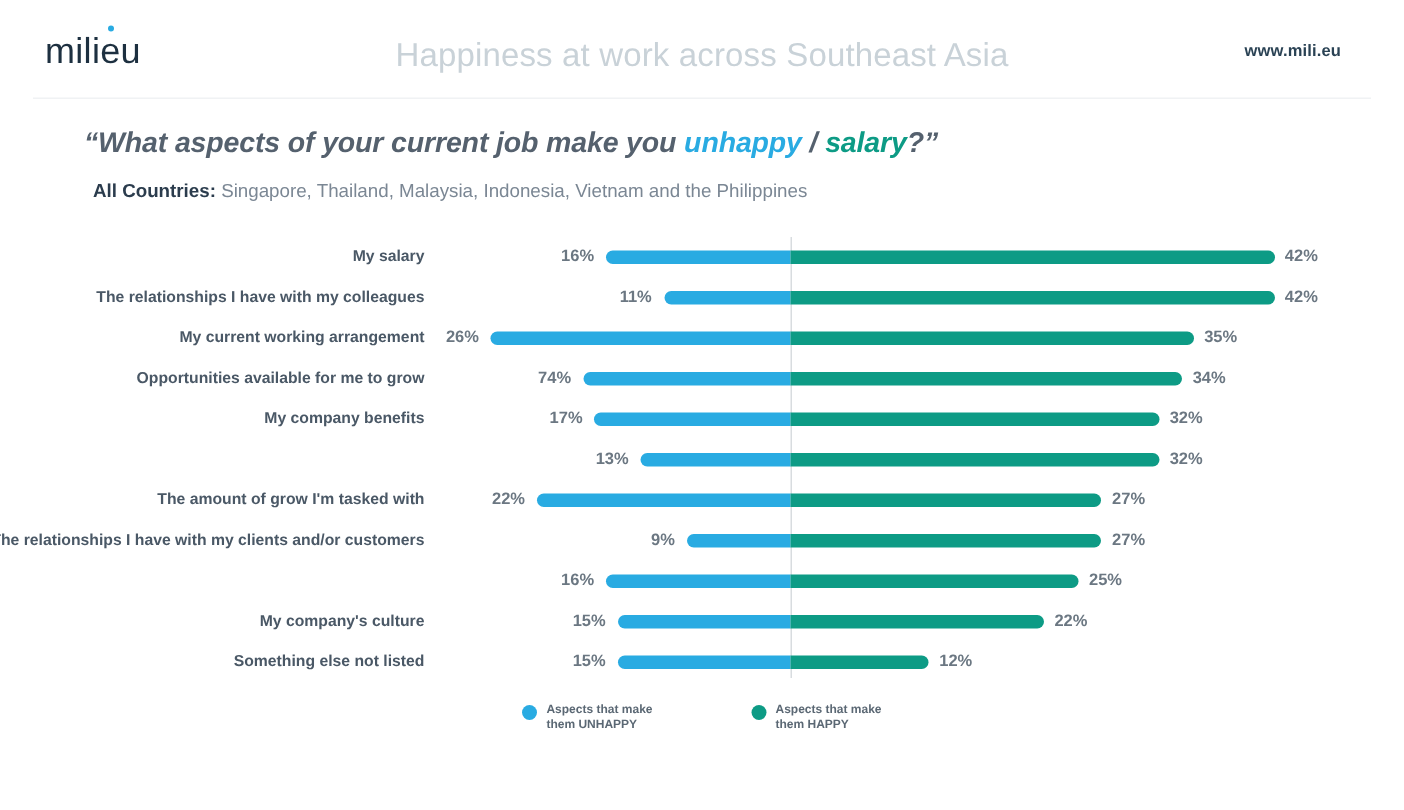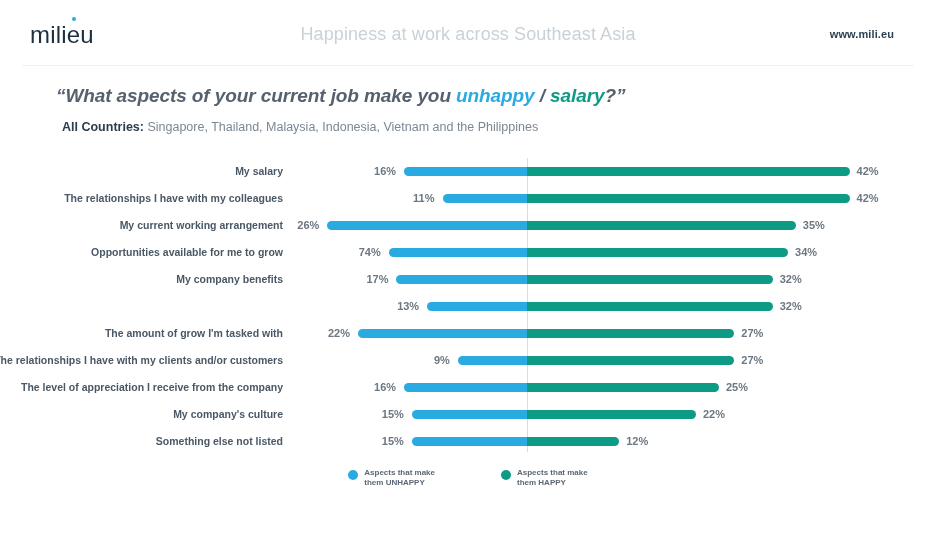--- a/index.html
+++ b/index.html
@@ -46,21 +46,21 @@
     height: 4px;
     border-radius: 50%;
     background: #29abe2;
   }
   .header-title {
     position: absolute;
     left: 0;
     right: 0;
     top: 24px;
     text-align: center;
-    font-size: 18px;
+    font-size: 22px;
     color: #c9d2d8;
     font-weight: 400;
     letter-spacing: 0.1px;
   }
   .header-url {
     position: absolute;
     right: 42px;
     top: 28px;
     font-size: 11px;
     font-weight: bold;
@@ -280,21 +280,20 @@
       <div class="row">
         <div class="row-label">The relationships I have with my clients and/or customers</div>
         <div class="bar-wrap">
           <div class="bar bar-left" style="left: 457.88px; width: 69.12px; background: rgb(41, 171, 226);"></div>
           <div class="val val-left" style="left: 391.88px; width: 58px;">9%</div>
           <div class="bar bar-right" style="left: 527px; width: 207.36px; background: rgb(13, 155, 133);"></div>
           <div class="val val-right" style="left: 741.36px;">27%</div>
         </div>
       </div>
       <div class="row">
-        <div class="row-label">The level of appreciation I receive from the company</div>
         <div class="bar-wrap">
           <div class="bar bar-left" style="left: 404.12px; width: 122.88px; background: rgb(41, 171, 226);"></div>
           <div class="val val-left" style="left: 338.12px; width: 58px;">16%</div>
           <div class="bar bar-right" style="left: 527px; width: 192px; background: rgb(13, 155, 133);"></div>
           <div class="val val-right" style="left: 726px;">25%</div>
         </div>
       </div>
       <div class="row">
         <div class="row-label">My company's culture</div>
         <div class="bar-wrap">

